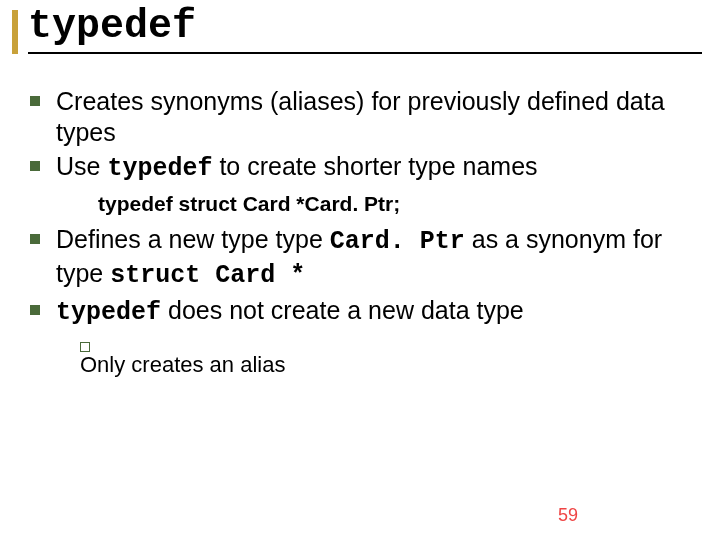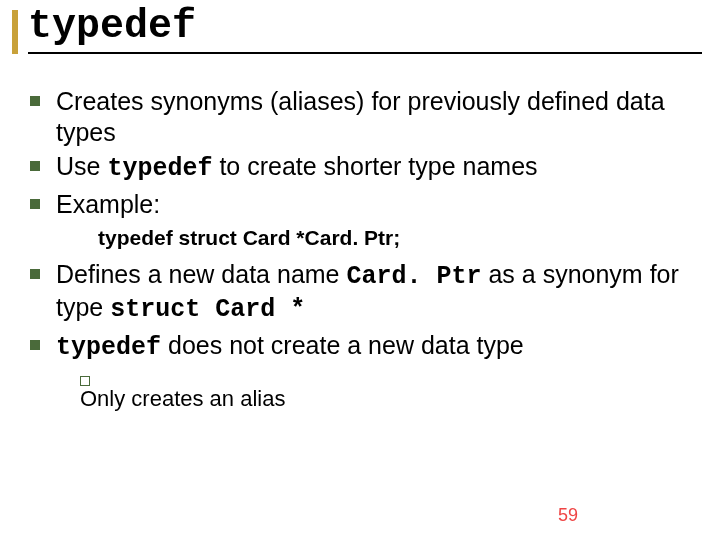--- a/index.html
+++ b/index.html
@@ -120,31 +120,27 @@
       <div class="item-text">Creates synonyms (aliases) for previously defined data types</div>
     </div>
 
     <div class="item">
       <div class="bullet-sq"></div>
       <div class="item-text">
         <span>Use </span><span class="mono">typedef</span><span> to create shorter type names</span>
       </div>
     </div>
 
-    <div class="item">
-      <div class="bullet-sq"></div>
-      <div class="item-text">Example:</div>
-    </div>
 
     <div class="code-line">typedef struct Card *Card. Ptr;</div>
 
     <div class="item">
       <div class="bullet-sq"></div>
       <div class="item-text">
-        <span>Defines a new data name </span><span class="mono">Card. Ptr</span><span> as a synonym for type </span><span class="mono">struct Card *</span>
+        <span>Defines a new type type </span><span class="mono">Card. Ptr</span><span> as a synonym for type </span><span class="mono">struct Card *</span>
       </div>
     </div>
 
     <div class="item">
       <div class="bullet-sq"></div>
       <div class="item-text">
         <span class="mono">typedef</span><span> does not create a new data type</span>
       </div>
     </div>
 

